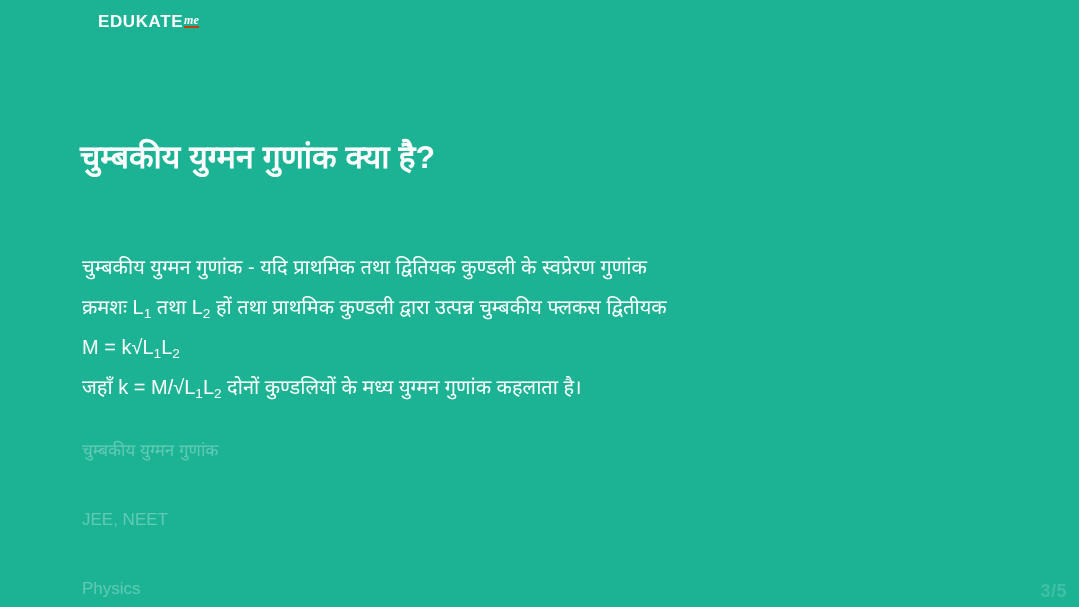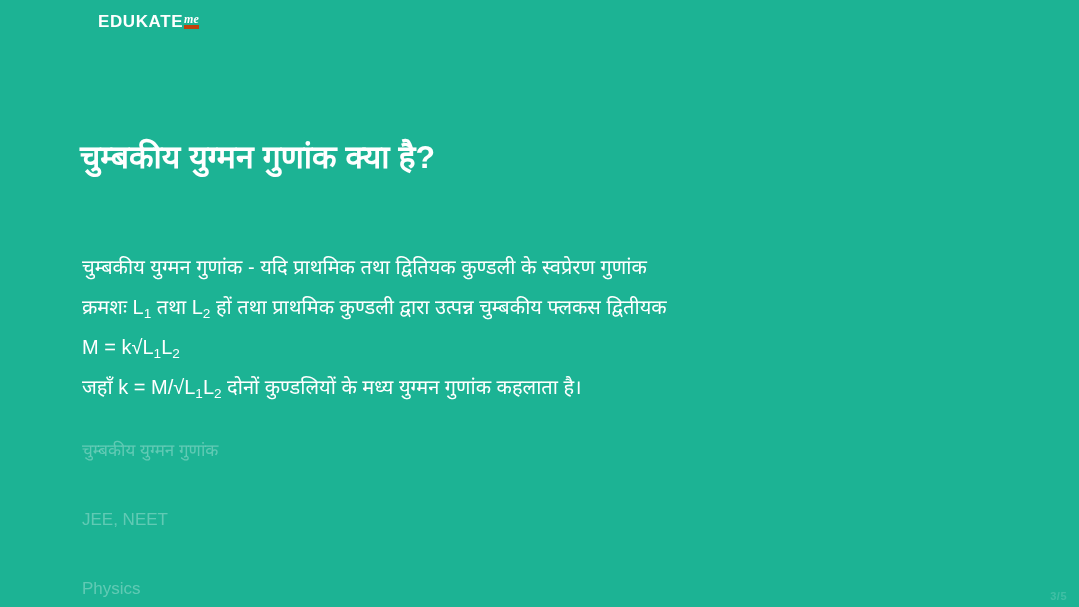--- a/index.html
+++ b/index.html
@@ -41,21 +41,21 @@
     color: #ffffff;
   }
   #logo-me {
     font-family: "Liberation Serif", "DejaVu Serif", serif;
     font-size: 12px;
     font-style: italic;
     font-weight: 700;
     color: #ffffff;
     margin-left: 1px;
     margin-top: -1px;
-    border-bottom: 4px solid #c2410c;
+    border-bottom: 2px solid #c2410c;
     line-height: 1.05;
     padding-bottom: 0px;
   }
 
   
   #title {
     position: absolute;
     left: 80px;
     top: 118px;
     width: 930px;
@@ -107,21 +107,21 @@
     white-space: nowrap;
     margin-top: 44px;
   }
 
   
   #page-number {
     position: absolute;
     right: 12px;
     bottom: 5px;
     color: rgba(255, 255, 255, 0.16);
-    font-size: 11px;
+    font-size: 18px;
     letter-spacing: 0.5px;
     font-weight: 700;
   }
 </style>
 </head>
 <body>
 
 <div id="slide" style="background: rgb(28, 179, 148);">
 
   <div id="logo">

